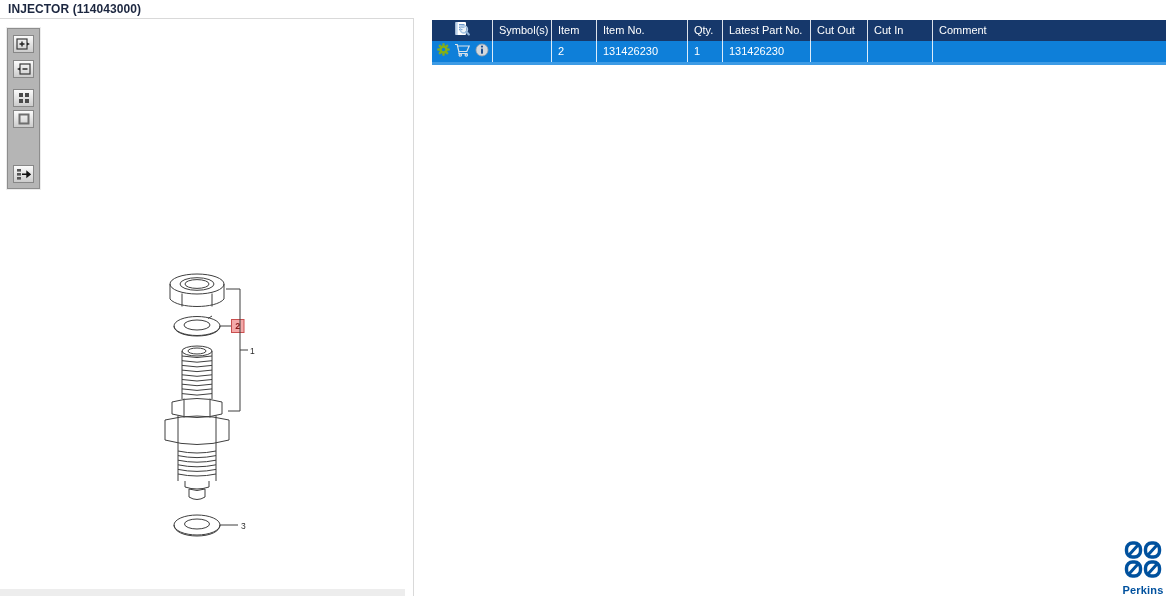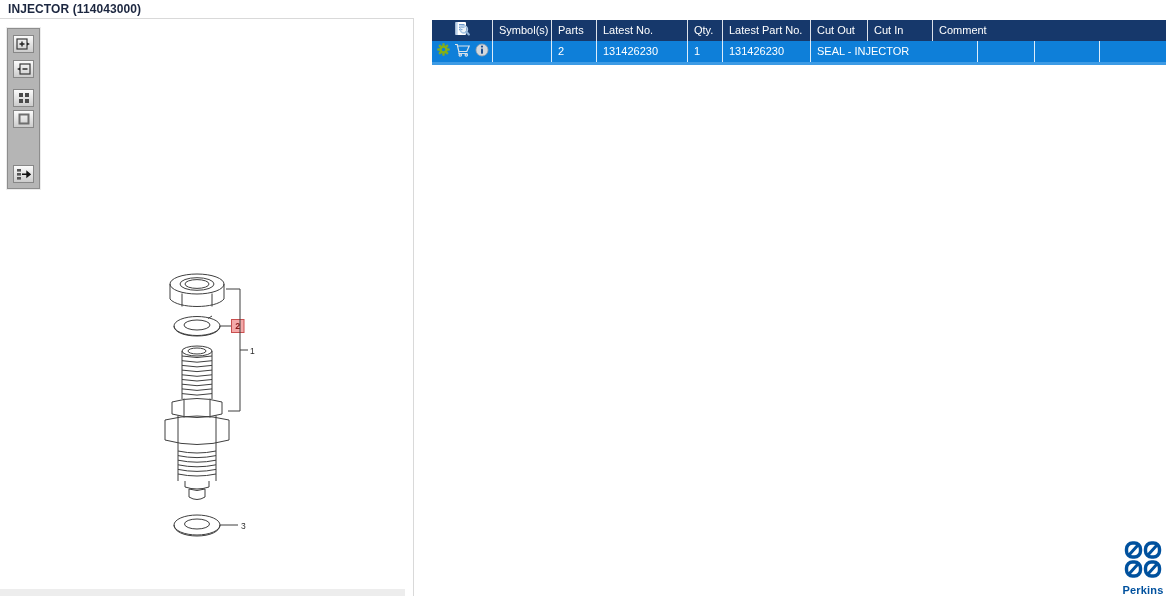--- a/index.html
+++ b/index.html
@@ -171,22 +171,22 @@
         <svg width="16" height="16" viewBox="0 0 16 16">
           <rect x="1.5" y="1" width="10.5" height="13" rx="1" fill="#ffffff"></rect>
           <rect x="1.5" y="1" width="2.2" height="13" fill="#bcd4ee"></rect>
           <path d="M5,3.8 H10.5 M5,6.2 H10.5 M5,8.6 H8.5" stroke="#2d6db5" stroke-width="1"></path>
           <circle cx="9.8" cy="8.3" r="3.6" fill="rgba(210,228,245,.45)" stroke="#a9c6e4" stroke-width="1.6"></circle>
           <path d="M12.3,10.8 L14.8,13.4" stroke="#8fb2d6" stroke-width="2.2" stroke-linecap="round"></path>
         </svg>
       </span>
     </div>
     <div class="cell c1">Symbol(s)</div>
-    <div class="cell c2">Parts</div>
-    <div class="cell c3">Latest No.</div>
+    <div class="cell c2">Item</div>
+    <div class="cell c3">Item No.</div>
     <div class="cell c4">Qty.</div>
     <div class="cell c5">Latest Part No.</div>
     <div class="cell c7">Cut Out</div>
     <div class="cell c8">Cut In</div>
     <div class="cell c9 last">Comment</div>
   </div>
 
   <div class="trow">
     <div class="cell rowicons c0">
       <span>
@@ -219,21 +219,20 @@
           <circle cx="7" cy="3.6" r="1.1" fill="#1d4f8f"></circle>
           <rect x="6" y="5.6" width="2" height="5.2" rx="0.9" fill="#1d4f8f"></rect>
         </svg>
       </span>
     </div>
     <div class="cell c1"></div>
     <div class="cell c2">2</div>
     <div class="cell c3">131426230</div>
     <div class="cell c4">1</div>
     <div class="cell c5">131426230</div>
-    <div class="cell c6">SEAL - INJECTOR</div>
     <div class="cell c7"></div>
     <div class="cell c8"></div>
     <div class="cell c9 last"></div>
   </div>
   <div class="strip"></div>
 </div>
 
 <div class="brand">
   <span>
     <svg width="42" height="40" viewBox="0 0 42 40">

